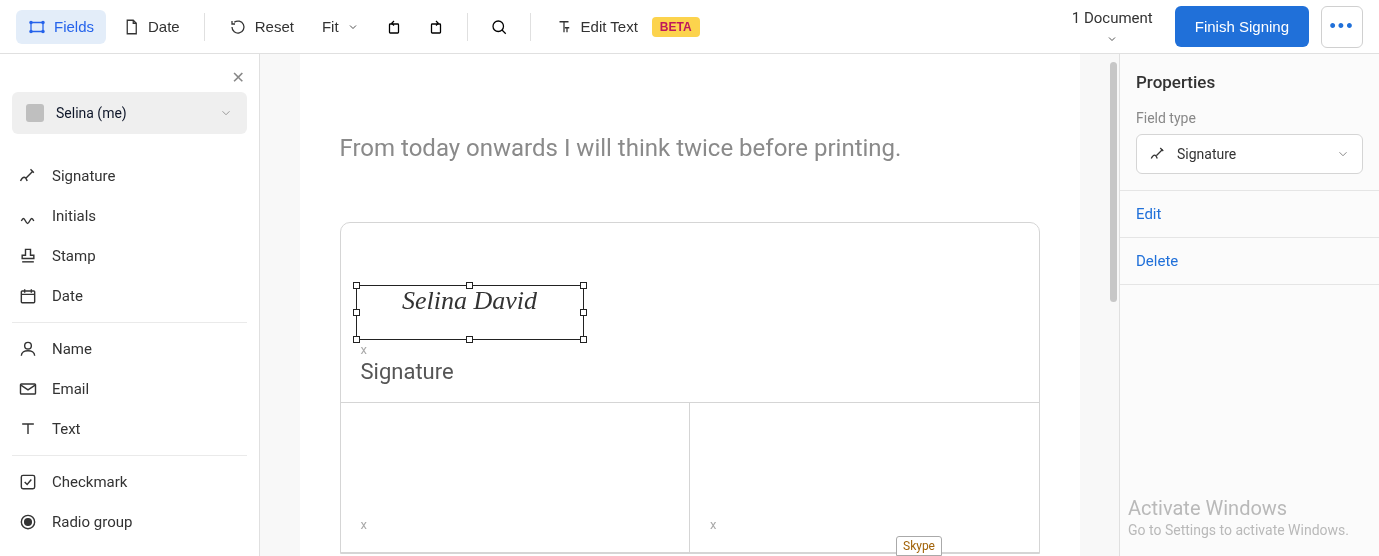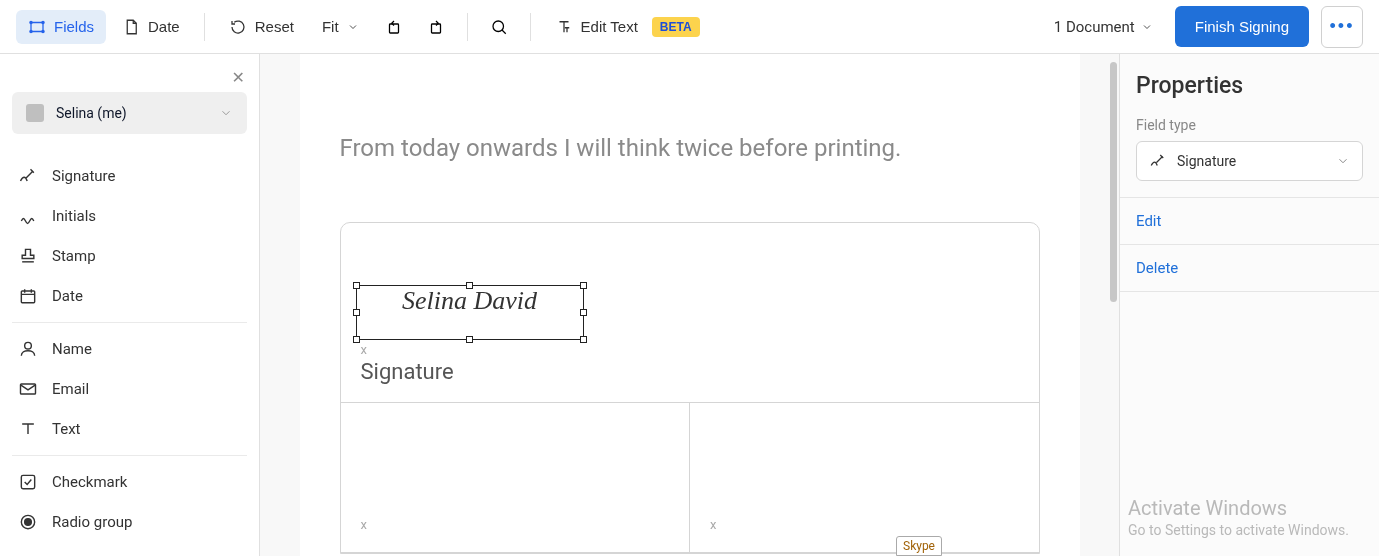--- a/index.html
+++ b/index.html
@@ -48,36 +48,37 @@
       cursor: pointer;
     }
     .divider {
       width: 1px;
       height: 28px;
       background: #e0e0e0;
       margin: 0 8px;
     }
     .beta-badge {
       background: #fcd34d;
-      color: #1d4ed8;
+      color: #be185d;
       font-size: 12px;
       font-weight: 600;
       padding: 3px 8px;
       border-radius: 4px;
       margin-left: 6px;
     }
     .doc-count {
       font-size: 15px;
       color: #333;
       display: inline-flex;
       align-items: center;
       gap: 6px;
       cursor: pointer;
       padding: 8px 10px;
       border-radius: 6px;
+      flex-direction: column;
     }
     .finish-btn {
       background: #2070d9;
       color: #fff;
       border: none;
       padding: 12px 20px;
       border-radius: 6px;
       font-size: 15px;
       font-weight: 500;
       cursor: pointer;
@@ -237,21 +238,21 @@
       background: #c7c7c7;
       border-radius: 4px;
     }
     .sidebar-right {
       width: 260px;
       border-left: 1px solid #e0e0e0;
       background: #fbfbfb;
     }
     .props-header {
       padding: 18px 16px;
-      font-size: 23px;
+      font-size: 17px;
       font-weight: 500;
       color: #333;
     }
     .props-section {
       padding: 0 16px 16px 16px;
       border-bottom: 1px solid #e5e5e5;
     }
     .props-label {
       font-size: 14px;
       color: #888;

